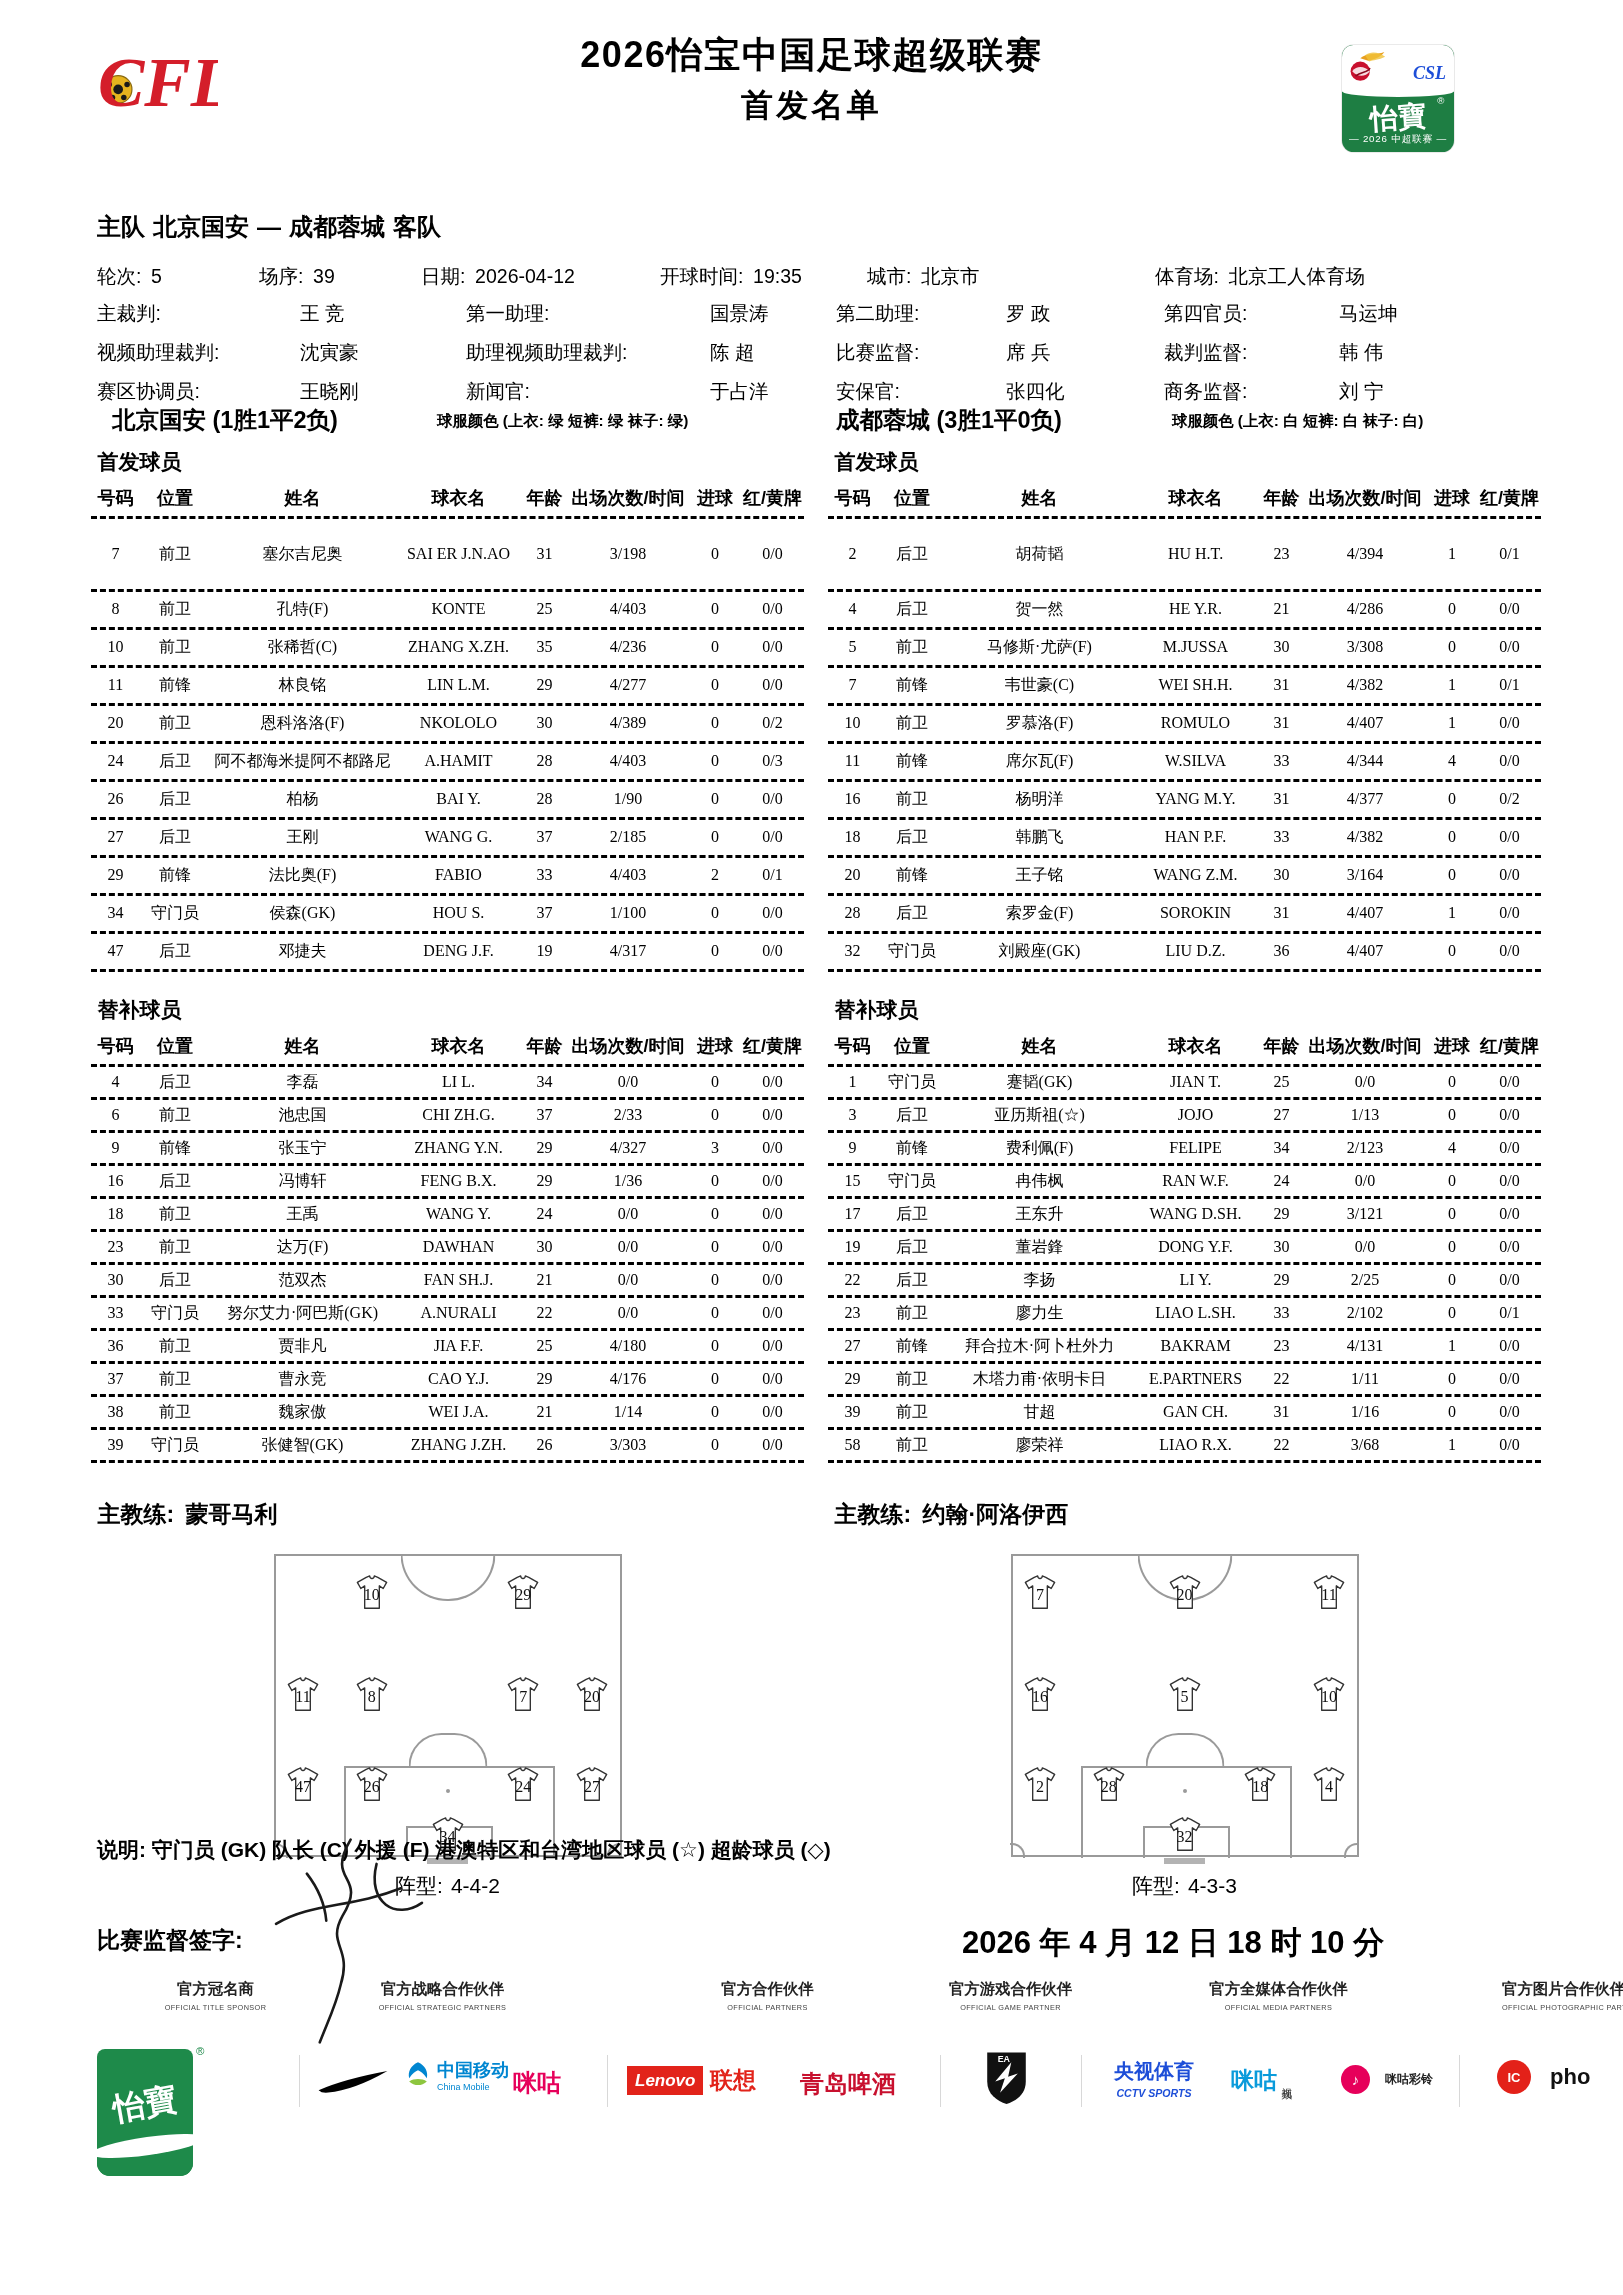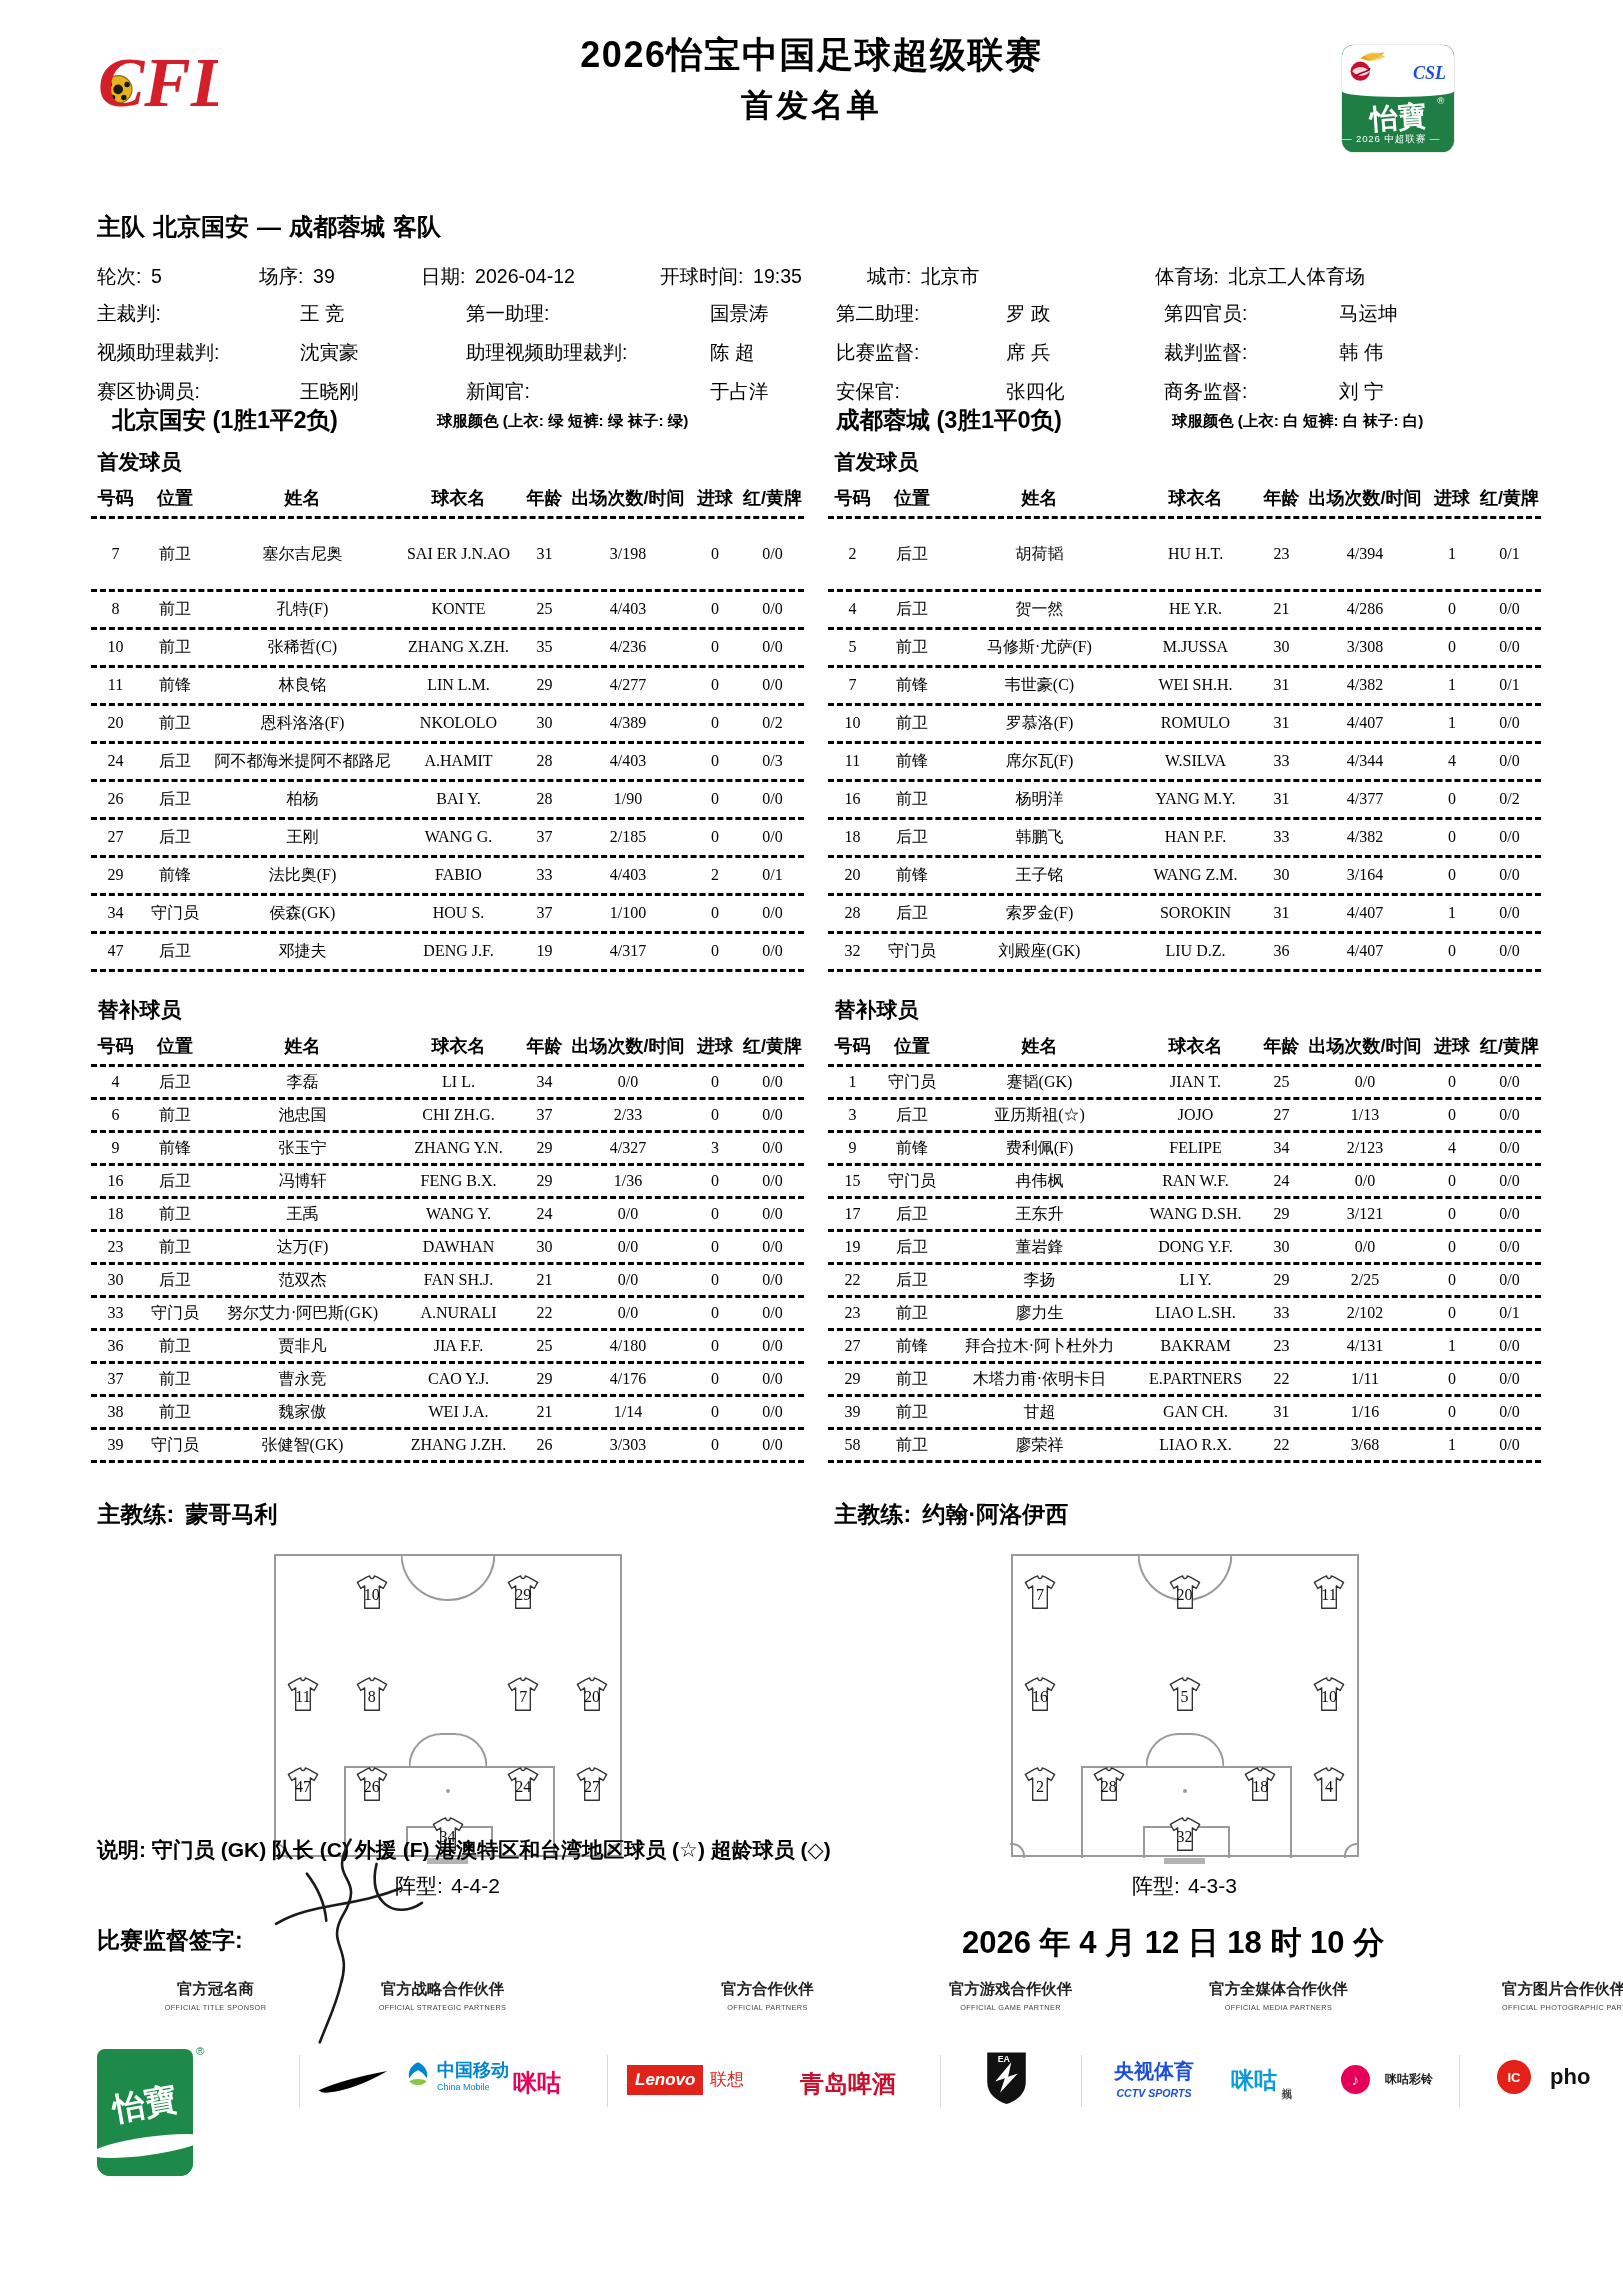--- a/index.html
+++ b/index.html
@@ -13,21 +13,21 @@
   .csl-badge{position:absolute;right:169px;top:45px;width:112px;height:107px;border-radius:11.4px;overflow:hidden;
              background:#1e7e43;box-shadow:0 0 0 0.8px #e4e4e4;}
   .badge-top{position:relative;height:45px;background:#fff;border-radius:11.4px 11.4px 0 0;}
   .badge-top svg{position:absolute;left:6.5px;top:4.9px;}
   .badge-csl{position:absolute;right:8px;bottom:6px;font-family:"Liberation Serif",serif;font-style:italic;
              font-weight:bold;font-size:18px;color:#1d4ed8;}
   .badge-wave{position:absolute;top:41px;left:0;width:100%;height:11.4px;background:#fff;border-radius:0 0 60% 60%;}
   .badge-brand{position:absolute;top:54px;left:0;width:100%;text-align:center;color:#fff;font-size:28px;font-weight:bold;
                font-family:"Liberation Serif",serif;transform:rotate(-4deg);}
   .badge-reg{position:absolute;top:50px;right:9.7px;color:#fff;font-size:9.7px;}
-  .badge-season{position:absolute;bottom:5.7px;left:0;width:100%;text-align:left;color:#fff;font-size:9.7px;letter-spacing:0.8px;}
+  .badge-season{position:absolute;bottom:5.7px;left:0;width:100%;text-align:center;color:#fff;font-size:9.7px;letter-spacing:0.8px;}
 
   
   .match-line{position:absolute;left:97px;top:211px;font-size:24px;font-weight:bold;}
   .match-line span{margin-right:8px;}
   .info-row{position:absolute;left:97px;top:263px;width:1445px;display:grid;
             grid-template-columns:162px 162px 239px 207px 288px auto;font-size:19.5px;}
   .info-item .ilabel{margin-right:9.7px;}
   .officials{position:absolute;left:97px;top:302px;width:1437px;display:grid;
              grid-template-columns:203px 166px 244px 126px 170px 158px 175px 195px;
              row-gap:16px;font-size:19.5px;line-height:23px;}
@@ -99,21 +99,21 @@
   .yibao-base{position:absolute;bottom:0;left:0;width:100%;height:18px;background:#1e8a4a;}
   .yibao-reg{position:absolute;left:196px;top:2045px;font-size:11.4px;color:#1e8a4a;}
   .nike{left:318px;top:2071px;}
   .cmcc{left:404px;top:2058px;display:flex;align-items:center;}
   .cmcc-txt{margin-left:4.9px;color:#0086d1;}
   .cmcc-cn{font-size:18px;font-weight:bold;}
   .cmcc-en{font-size:9px;}
   .migu{left:513px;top:2067px;font-size:24px;font-weight:bold;color:#e6005a;}
   .lenovo{left:627px;top:2065px;display:flex;align-items:center;}
   .lenovo-box{background:#e2231a;color:#fff;font-size:17px;font-weight:bold;font-style:italic;padding:4.9px 8px;}
-  .lenovo-cn{color:#e2231a;font-size:17px;font-weight:normal;margin-left:6.5px;}
+  .lenovo-cn{color:#e2231a;font-size:23px;font-weight:bold;margin-left:6.5px;}
   .tsingtao{left:800px;top:2068px;font-size:24px;font-weight:bold;color:#c8102e;font-family:"Liberation Serif",serif;}
   .ea{left:984px;top:2049px;}
   .cctv{left:1114px;top:2058px;color:#1d4ed8;text-align:center;}
   .cctv-cn{font-size:20px;font-weight:bold;}
   .cctv-en{font-size:10.6px;font-style:italic;font-weight:bold;margin-top:1.6px;}
   .miguv{left:1231px;top:2065px;display:flex;align-items:center;}
   .miguv-main{font-size:23px;font-weight:bold;color:#0a9bdb;}
   .miguv-sub{font-size:10.6px;color:#333;margin-left:3.2px;writing-mode:vertical-rl;letter-spacing:1.6px;}
   .cailing{left:1341px;top:2065px;display:flex;align-items:center;}
   .cailing-circle{width:29px;height:29px;border-radius:50%;background:#e6005a;color:#fff;display:flex;

